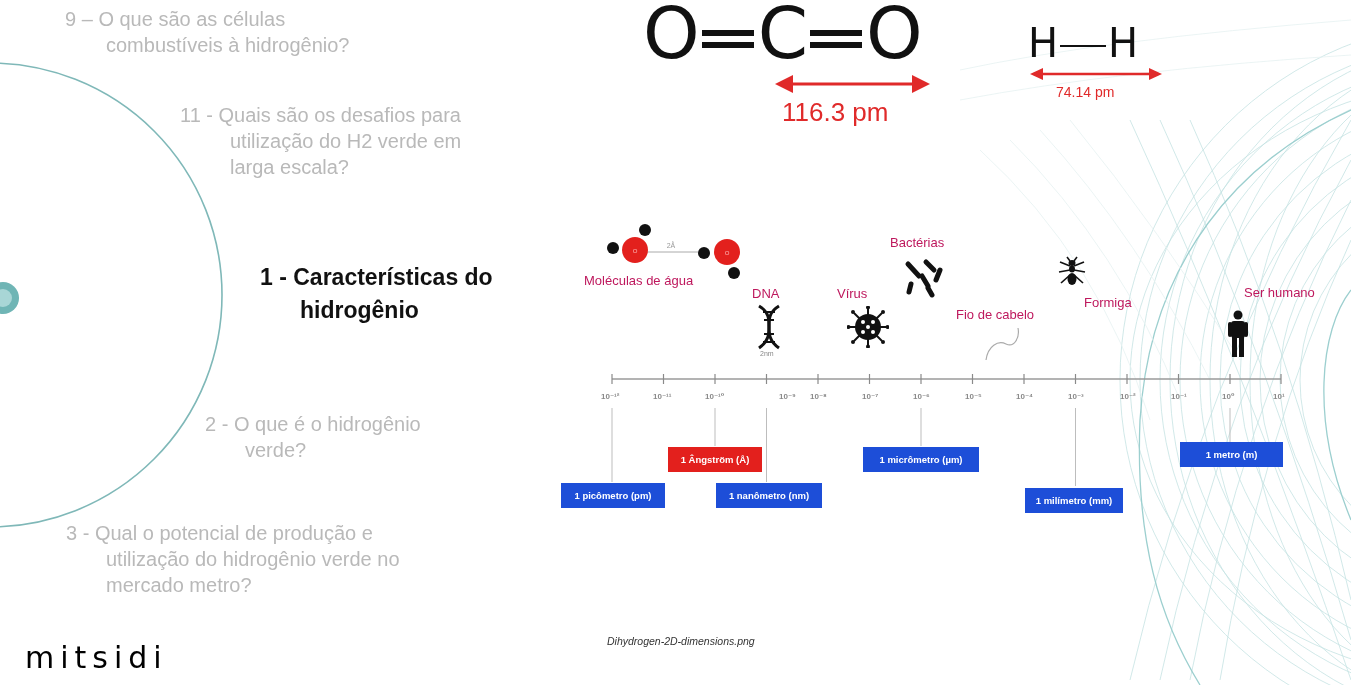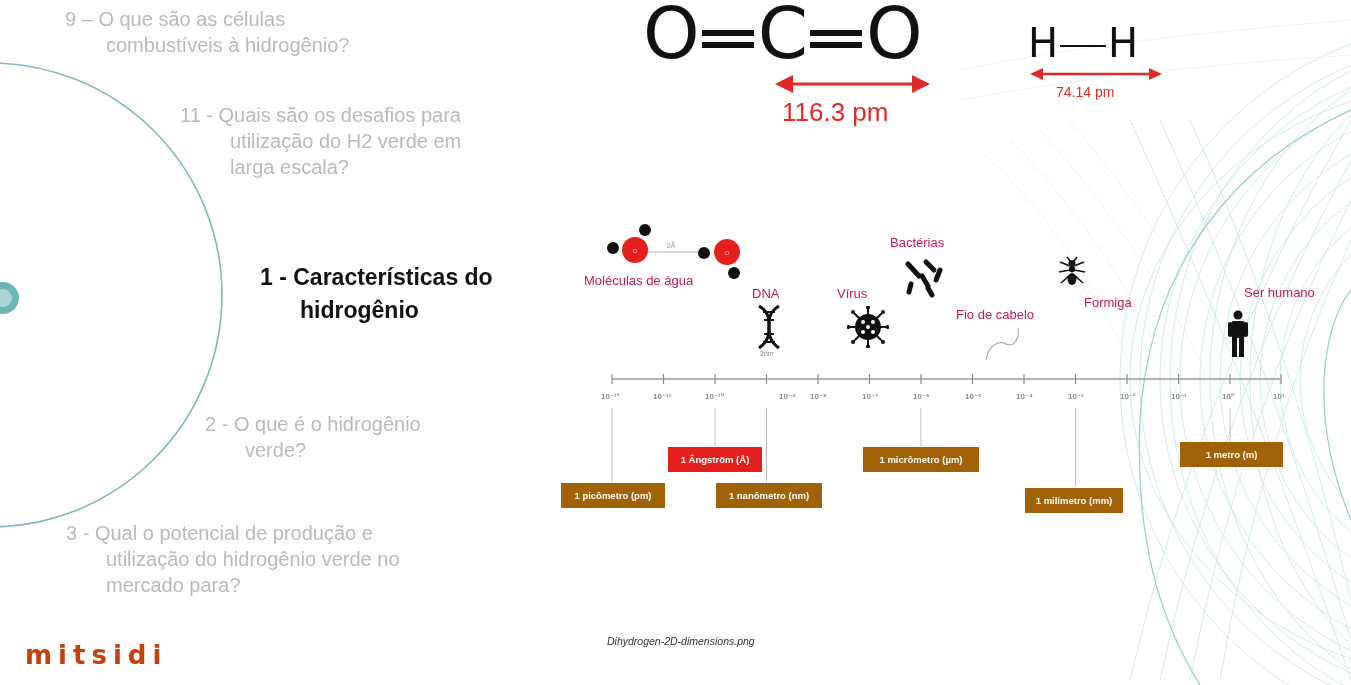--- a/index.html
+++ b/index.html
@@ -6,24 +6,24 @@
   html, body { width: 1351px; height: 685px; overflow: hidden; background: #ffffff; }
   body { position: relative; font-family: "Liberation Sans", "DejaVu Sans", sans-serif; }
   .abs { position: absolute; }
   .topic { color: #b9b9b9; font-size: 20px; line-height: 26px; }
   .topic.active { color: #111111; font-weight: bold; font-size: 23px; line-height: 33px; }
   .bg-svg { position: absolute; left: 0; top: 0; }
   .formula { font-family: "DejaVu Sans", sans-serif; color: #111; }
   .measure { color: #e02a2a; }
   .scale-label { color: #be185d; font-size: 13px; }
   .tick-label { color: #8a8a8a; font-size: 8px; font-weight: bold; }
-  .unit-box { position: absolute; height: 25px; background: #a16207; color: #fff; font-size: 9.5px; font-weight: bold; display: flex; align-items: center; justify-content: center; white-space: nowrap; }
+  .unit-box { position: absolute; height: 25px; background: #1d4ed8; color: #fff; font-size: 9.5px; font-weight: bold; display: flex; align-items: center; justify-content: center; white-space: nowrap; }
   .unit-box.red { background: #e3201d; }
   .refs { color: #333; font-size: 10.5px; font-style: italic; line-height: 14px; }
-  .logo { color: #c2410c; font-size: 26px; letter-spacing: 6px; font-family: "DejaVu Sans", sans-serif; font-weight: 700; }
+  .logo { color: #000000; font-size: 30px; letter-spacing: 6px; font-family: "DejaVu Sans", sans-serif; font-weight: 400; }
 </style>
 </head>
 <body>
 
 <svg class="bg-svg" width="1351" height="685">
 
   <circle cx="-10" cy="295" r="232" fill="none" stroke="#7fb8b8" stroke-width="1.6"></circle>
 
   <g fill="none" stroke="#bfe0e0" stroke-width="0.8" opacity="0.9">
     <circle cx="1480" cy="380" r="360"></circle>
@@ -83,21 +83,21 @@
 </div>
 
 <div class="abs topic" style="left:205px; top:411px;">
   <div><span>2 -</span> <span>O que é o hidrogênio</span></div>
   <div style="padding-left:40px;">verde?</div>
 </div>
 
 <div class="abs topic" style="left:66px; top:520px;">
   <div><span>3 -</span> <span>Qual o potencial de produção e</span></div>
   <div style="padding-left:40px;">utilização do hidrogênio verde no</div>
-  <div style="padding-left:40px;">mercado para?</div>
+  <div style="padding-left:40px;">mercado metro?</div>
 </div>
 
 <div class="abs logo" style="left:25px; top:640px;">mitsidi</div>
 
 <div class="abs formula" style="left:643px; top:-12px; font-size:72px; line-height:90px; letter-spacing:-2px;">
   <span>O</span><span style="display:inline-block; width:52px; height:20px; position:relative; vertical-align:middle; margin:0 4px;"><span style="position:absolute; left:0; right:0; top:2px; height:6px; background:#111;"></span><span style="position:absolute; left:0; right:0; top:14px; height:6px; background:#111;"></span></span><span>C</span><span style="display:inline-block; width:52px; height:20px; position:relative; vertical-align:middle; margin:0 4px;"><span style="position:absolute; left:0; right:0; top:2px; height:6px; background:#111;"></span><span style="position:absolute; left:0; right:0; top:14px; height:6px; background:#111;"></span></span><span>O</span>
 </div>
 
 <svg class="abs" style="left:775px; top:72px;" width="155" height="24">
   <line x1="14" y1="12" x2="141" y2="12" stroke="#e02a2a" stroke-width="3"></line>

